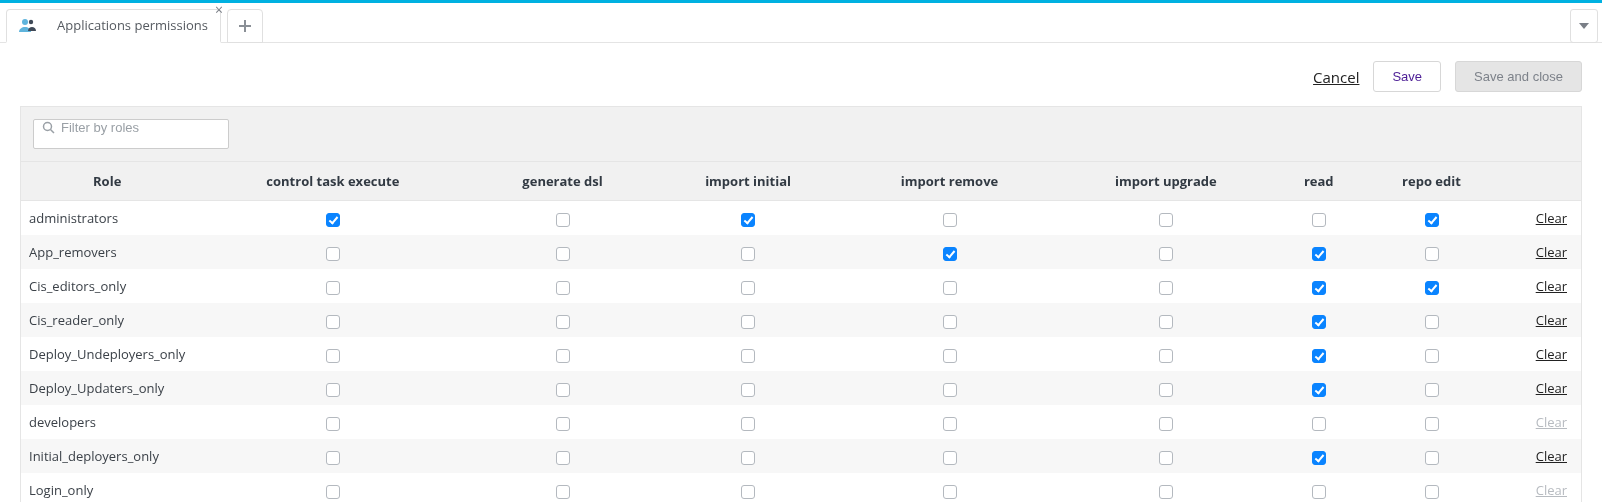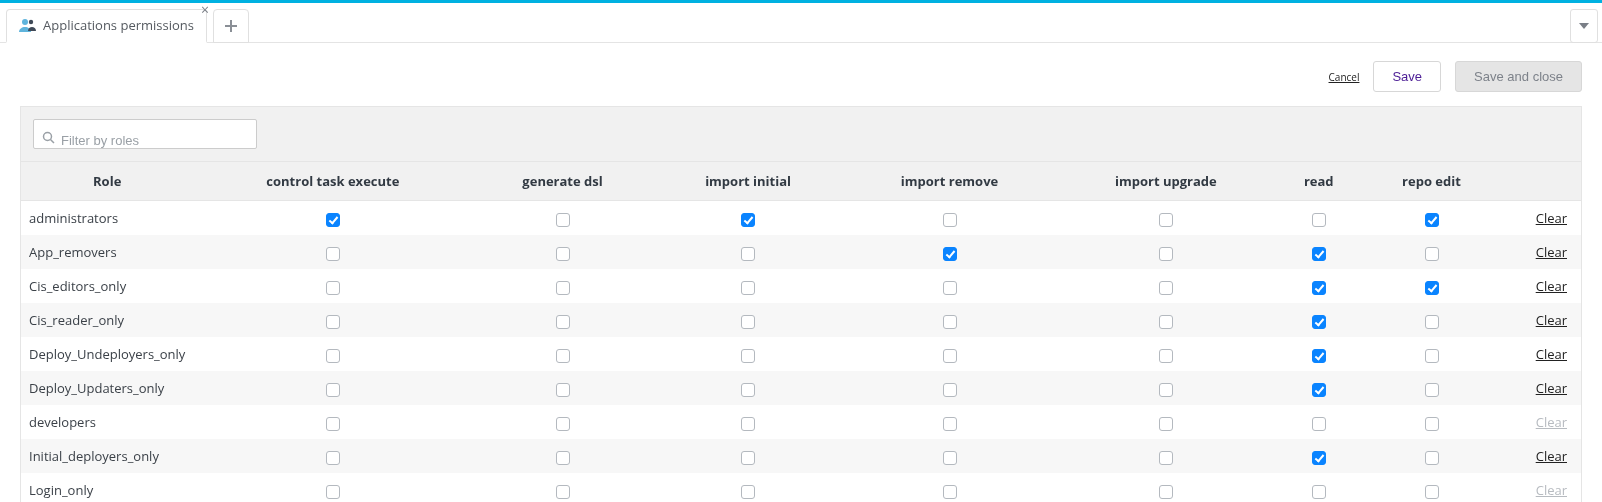--- a/index.html
+++ b/index.html
@@ -13,21 +13,21 @@
   .top-accent { height: 3px; background: #00b1e1; }
   .tabbar {
     display: flex; align-items: center;
     background: #fff;
     border-bottom: 1px solid #e4e4e4;
     height: 40px;
     padding-left: 6px;
     position: relative;
   }
   .tab {
-    display: flex; align-items: center; gap: 6px;
+    display: flex; align-items: center; gap: 20px;
     height: 34px;
     padding: 0 12px;
     border: 1px solid #e0e0e0;
     border-bottom: 2px solid #fff;
     border-radius: 4px 4px 0 0;
     background: #fff;
     margin-right: 6px;
     margin-top: 6px;
     position: relative;
     color: #445;
@@ -61,37 +61,37 @@
     border-radius: 3px;
     display: flex; align-items: center; justify-content: center;
     color: #7a7f87;
     cursor: pointer;
   }
   .content { padding: 12px 20px 0 20px; }
   .action-bar {
     display: flex; justify-content: flex-end; align-items: center;
     gap: 14px; padding: 6px 0 14px 0;
   }
-  .link-cancel { color: #222; text-decoration: underline; cursor: pointer; font-size: 10px; }
+  .link-cancel { color: #222; text-decoration: underline; cursor: pointer; font-size: 15px; }
   .btn {
     border: 1px solid #d7d7d7; background: #fff; color: #4c1d95;
     border-radius: 3px; padding: 7px 18px; font-size: 13px;
   }
   .btn.primary-disabled {
     background: #e5e5e5; border-color: #d7d7d7; color: #7d828a;
   }
   .filter-bar {
     background: #f1f1f1;
     border: 1px solid #e5e5e5;
     padding: 12px;
   }
   .search-wrap {
-    display: inline-flex; align-items: flex-end;
+    display: inline-flex; align-items: flex-start;
     background: #fff; border: 1px solid #ccc; border-radius: 2px;
-    width: 224px; height: 30px; padding: 0 8px; gap: 6px;
+    width: 196px; height: 30px; padding: 0 8px; gap: 6px;
   }
   .search-wrap input {
     border: none; outline: none; width: 100%; font-size: 13px; color: #555;
   }
   .search-wrap input::placeholder { color: #9aa0a6; }
   table.perm {
     width: 100%;
     border-collapse: collapse;
     border: 1px solid #e5e5e5;
     border-top: none;

